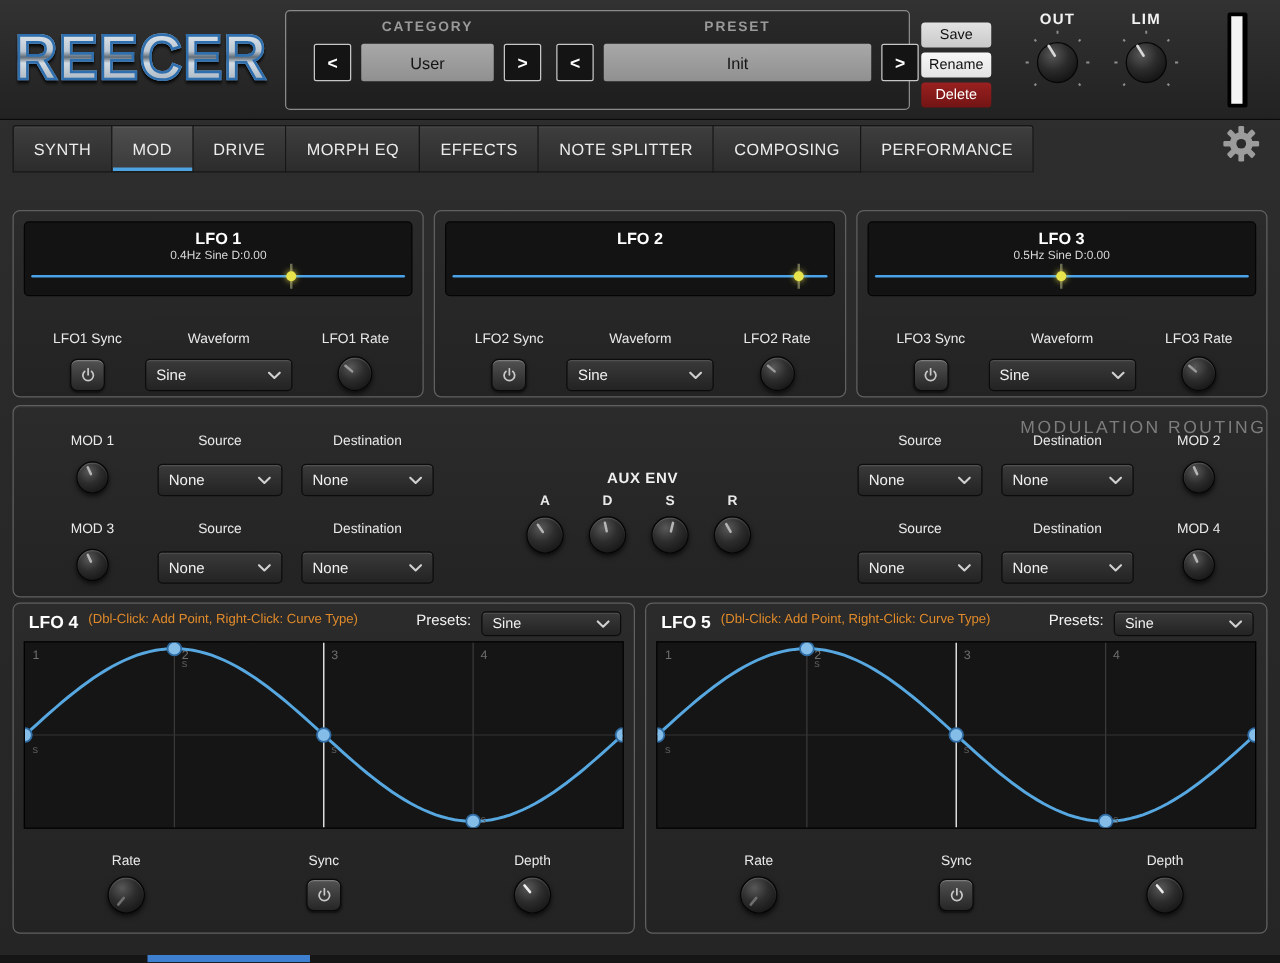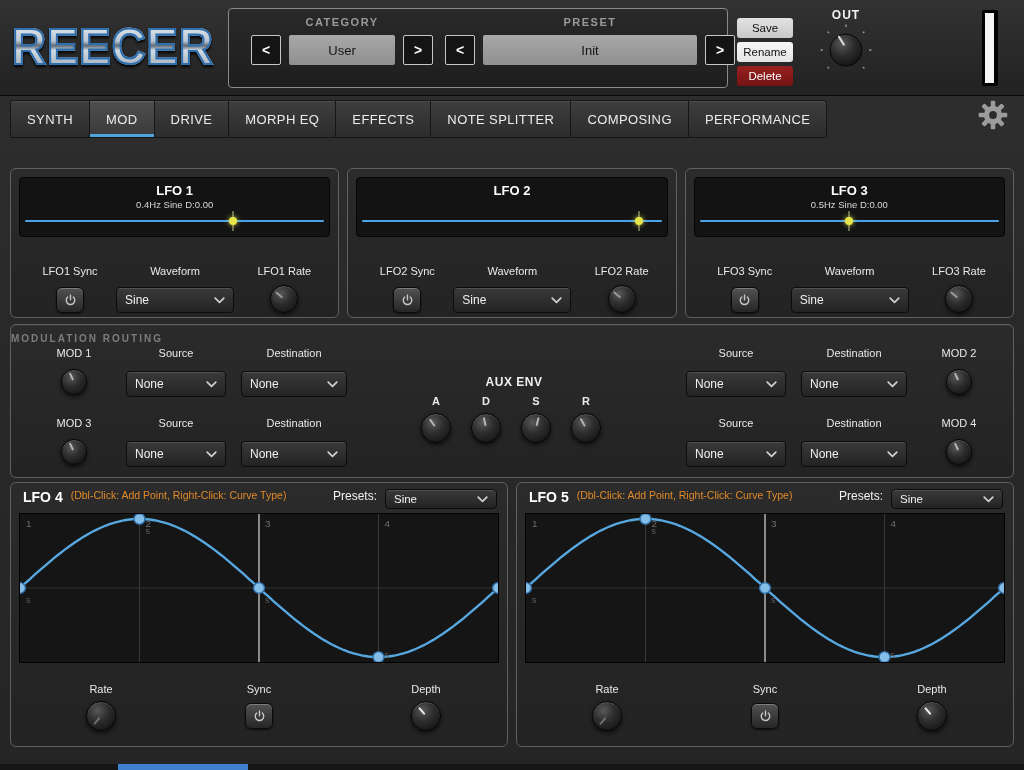--- a/index.html
+++ b/index.html
@@ -88,22 +88,22 @@
   .src-panel .lab { top:96px; }
   .src-panel .lab.sync  { left:14px;  width:90px; }
   .src-panel .lab.wave  { left:105px; width:118px; }
   .src-panel .lab.rateL { right:12px; width:84px; }
   .src-panel .pwr  { left:45px;  top:118px; }
   .src-panel .dd   { left:105px; top:118px; width:118px; }
   .src-panel .knob { right:40px; top:116px; }
 
   
   .routing { left:10px; top:324px; width:1004px; height:154px; }
-  .routing .title { position:absolute; top:8px; width:100%; text-align:left; font-size:10px;
-                    font-weight:bold; letter-spacing:2px; color:#7d7d7d; }
+  .routing .title { position:absolute; top:8px; width:100%; text-align:right; font-size:14px;
+                    font-weight:normal; letter-spacing:2px; color:#7d7d7d; }
   .aux { position:absolute; left:400px; top:50px; width:206px; text-align:center; }
   .aux .aux-title { font-size:12px; font-weight:bold; color:#efefef; letter-spacing:.5px; }
   .aux .cols { display:flex; margin-top:6px; }
   .aux .col { width:50px; position:relative; height:60px; }
   .aux .letter { font-size:11px; font-weight:bold; color:#e9e9e9; }
   .aux .knob { position:absolute; left:10px; top:18px; }
 
   
   .editors { position:absolute; left:10px; top:482px; width:1004px; height:265px; display:flex; gap:8px; }
   .editor { position:relative; flex:1; border:1px solid #606060; border-radius:6px;
@@ -171,20 +171,36 @@
           <line x1="10" y1="10" x2="8.6" y2="8.6"></line>
             <line x1="27" y1="4" x2="27" y2="1.5"></line>
           <line x1="44" y1="10" x2="45.4" y2="8.6"></line>
             <line x1="50" y1="27" x2="52.5" y2="27"></line>
           <line x1="44" y1="44" x2="45.4" y2="45.4"></line>
         </g>
         <circle cx="27" cy="27" r="16" fill="url(#kgrad)" stroke="#060606"></circle>
         <line x1="24.8" y1="21.5" x2="20" y2="13.8" stroke="#d8d8d8" stroke-width="2.2" stroke-linecap="round"></line>
       </svg>
     </div>
+    <div class="hk-group" style="left:888px;">
+      <div class="hk-label">LIM</div>
+      <svg width="54" height="54" viewBox="0 0 54 54">
+        <g stroke="#8f8f8f" stroke-width="1.5">
+          <line x1="10" y1="44" x2="8.6" y2="45.4"></line>
+            <line x1="4" y1="27" x2="1.5" y2="27"></line>
+          <line x1="10" y1="10" x2="8.6" y2="8.6"></line>
+            <line x1="27" y1="4" x2="27" y2="1.5"></line>
+          <line x1="44" y1="10" x2="45.4" y2="8.6"></line>
+            <line x1="50" y1="27" x2="52.5" y2="27"></line>
+          <line x1="44" y1="44" x2="45.4" y2="45.4"></line>
+        </g>
+        <circle cx="27" cy="27" r="16" fill="url(#kgrad)" stroke="#060606"></circle>
+        <line x1="24.8" y1="21.5" x2="20" y2="13.8" stroke="#d8d8d8" stroke-width="2.2" stroke-linecap="round"></line>
+      </svg>
+    </div>
 
     <div class="meter">
       <div class="meter-fill"></div>
     </div>
   </div>
 
   <div class="tabs">
     <div class="tab">SYNTH</div>
     <div class="tab active">MOD</div>
     <div class="tab">DRIVE</div>

